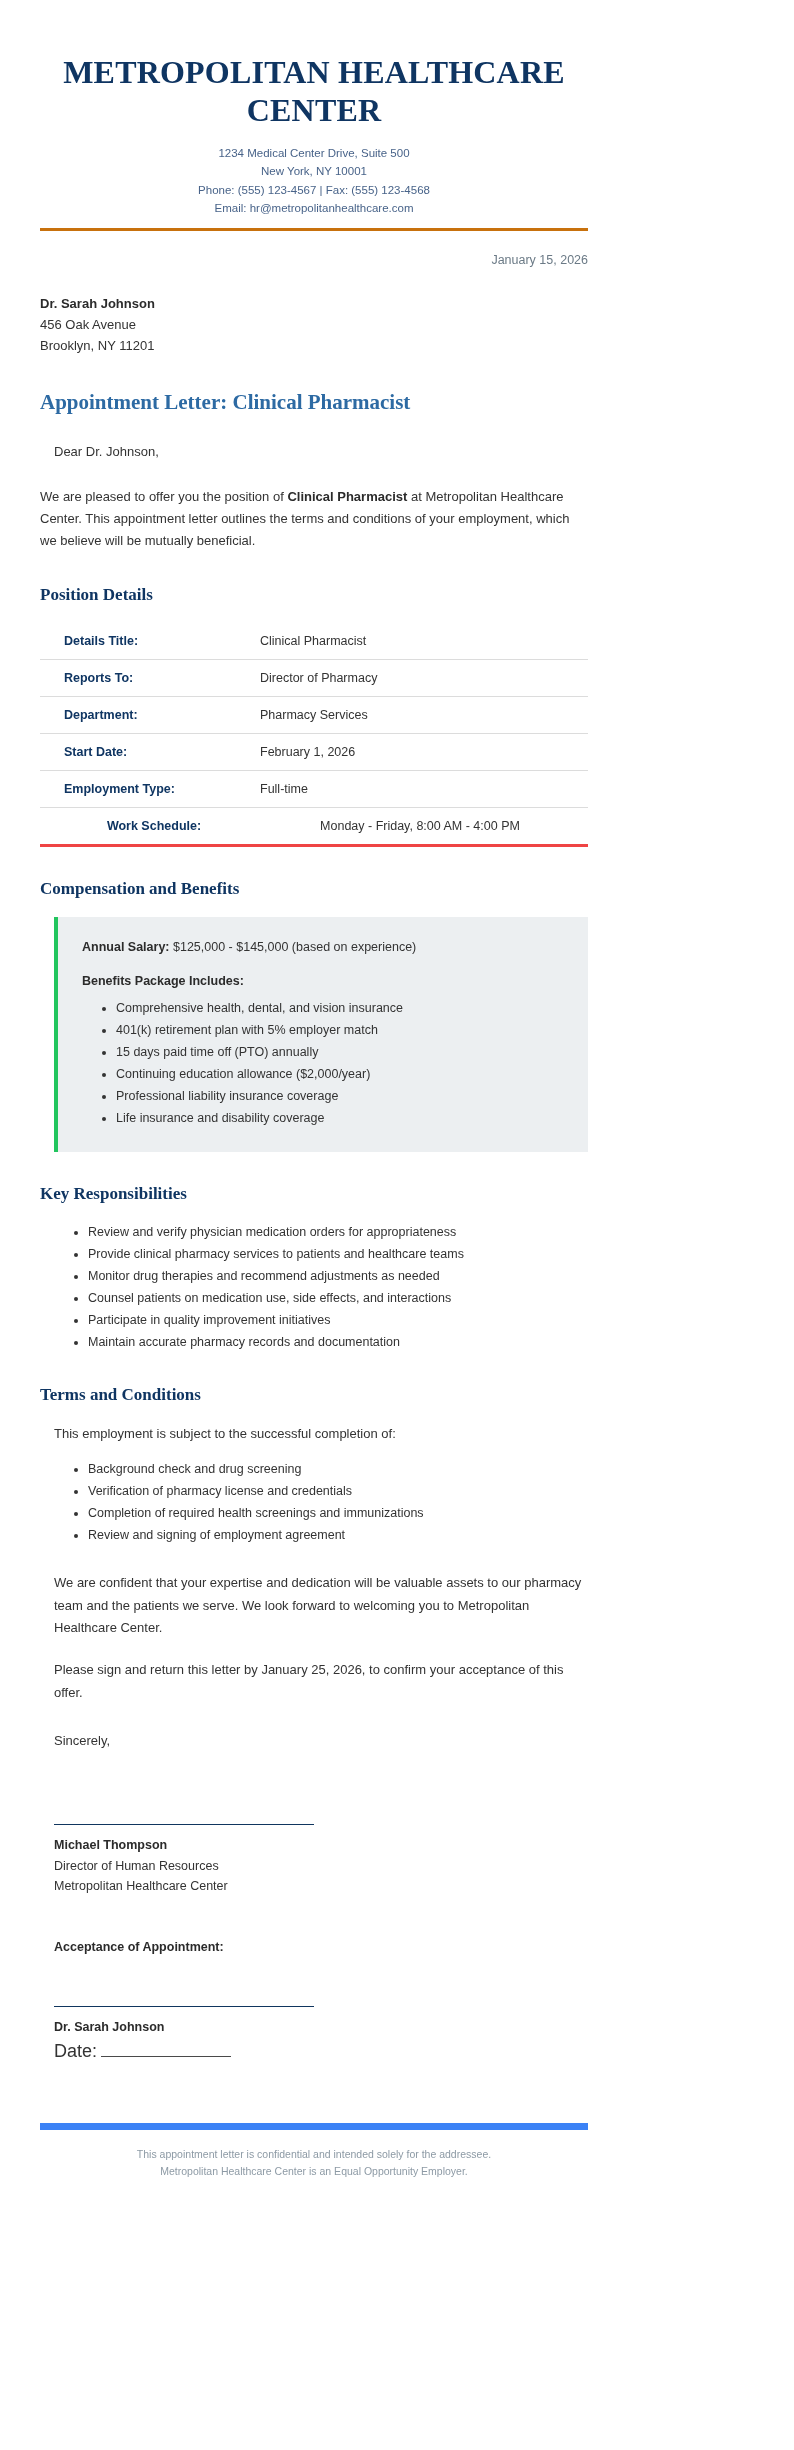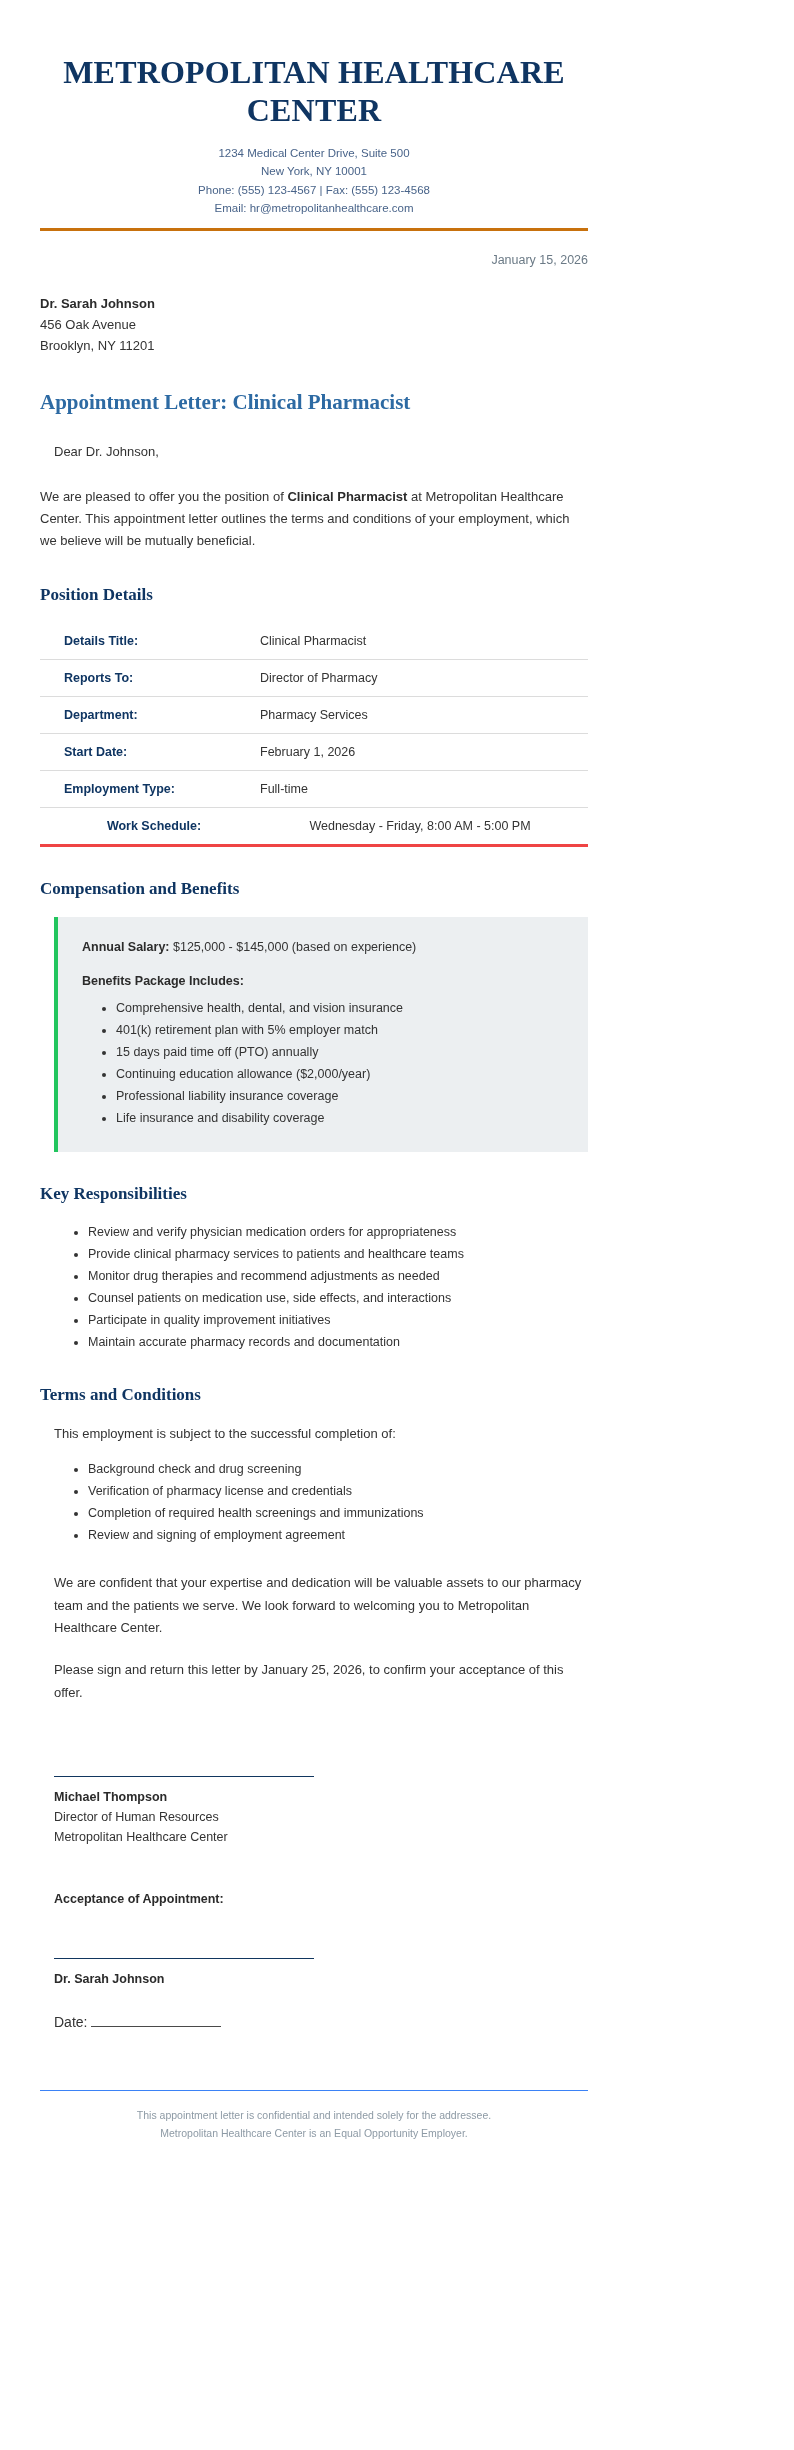--- a/index.html
+++ b/index.html
@@ -173,37 +173,36 @@
     color: #2b2b2b;
   }
   .acceptance-heading {
     font-size: 12.5px;
     font-weight: bold;
     color: #2b2b2b;
     padding-left: 14px;
     margin: 44px 0 0 0;
   }
   .date-line {
-    font-size: 14px;
+    font-size: 18px;
     color: #333;
-    margin-top: 22px;
   }
   .date-blank {
     display: inline-block;
     width: 130px;
     border-bottom: 1px solid #4a4a4a;
     margin-left: 4px;
     height: 12px;
   }
 
   
   .footer {
     margin-top: 56px;
     padding-top: 16px;
-    border-top: 1px solid #3b82f6;
+    border-top: 7px solid #3b82f6;
     text-align: center;
     font-size: 10.5px;
     line-height: 1.7;
     color: #8d9aa5;
   }
 </style>
 </head>
 <body>
 
 <div class="page">
@@ -253,21 +252,21 @@
       <tr>
         <td class="label">Start Date:</td>
         <td class="value">February 1, 2026</td>
       </tr>
       <tr>
         <td class="label">Employment Type:</td>
         <td class="value">Full-time</td>
       </tr>
       <tr>
         <td class="label">Work Schedule:</td>
-        <td class="value">Wednesday - Friday, 8:00 AM - 5:00 PM</td>
+        <td class="value">Monday - Friday, 8:00 AM - 4:00 PM</td>
       </tr>
     </tbody>
   </table>
 
   <h2 class="section-heading">Compensation and Benefits</h2>
 
   <div class="highlight-box">
     <p class="salary-line">
       <strong>Annual Salary:</strong><span> $125,000 - $145,000 (based on experience)</span>
     </p>
@@ -299,20 +298,21 @@
 
   <ul class="doc-list indented">
     <li>Background check and drug screening</li>
     <li>Verification of pharmacy license and credentials</li>
     <li>Completion of required health screenings and immunizations</li>
     <li>Review and signing of employment agreement</li>
   </ul>
 
   <p class="body-text indent" style="margin-top:26px;">We are confident that your expertise and dedication will be valuable assets to our pharmacy team and the patients we serve. We look forward to welcoming you to Metropolitan Healthcare Center.</p>
   <p class="body-text indent">Please sign and return this letter by January 25, 2026, to confirm your acceptance of this offer.</p>
+  <p class="body-text indent" style="margin-top:26px;">Sincerely,</p>
 
   <div class="sign-spacer"></div>
   <div class="sign-line"></div>
   <div class="sign-block">
     <div class="sname">Michael Thompson</div>
     <div>Director of Human Resources</div>
     <div>Metropolitan Healthcare Center</div>
   </div>
 
   <div class="acceptance-heading">Acceptance of Appointment:</div>

